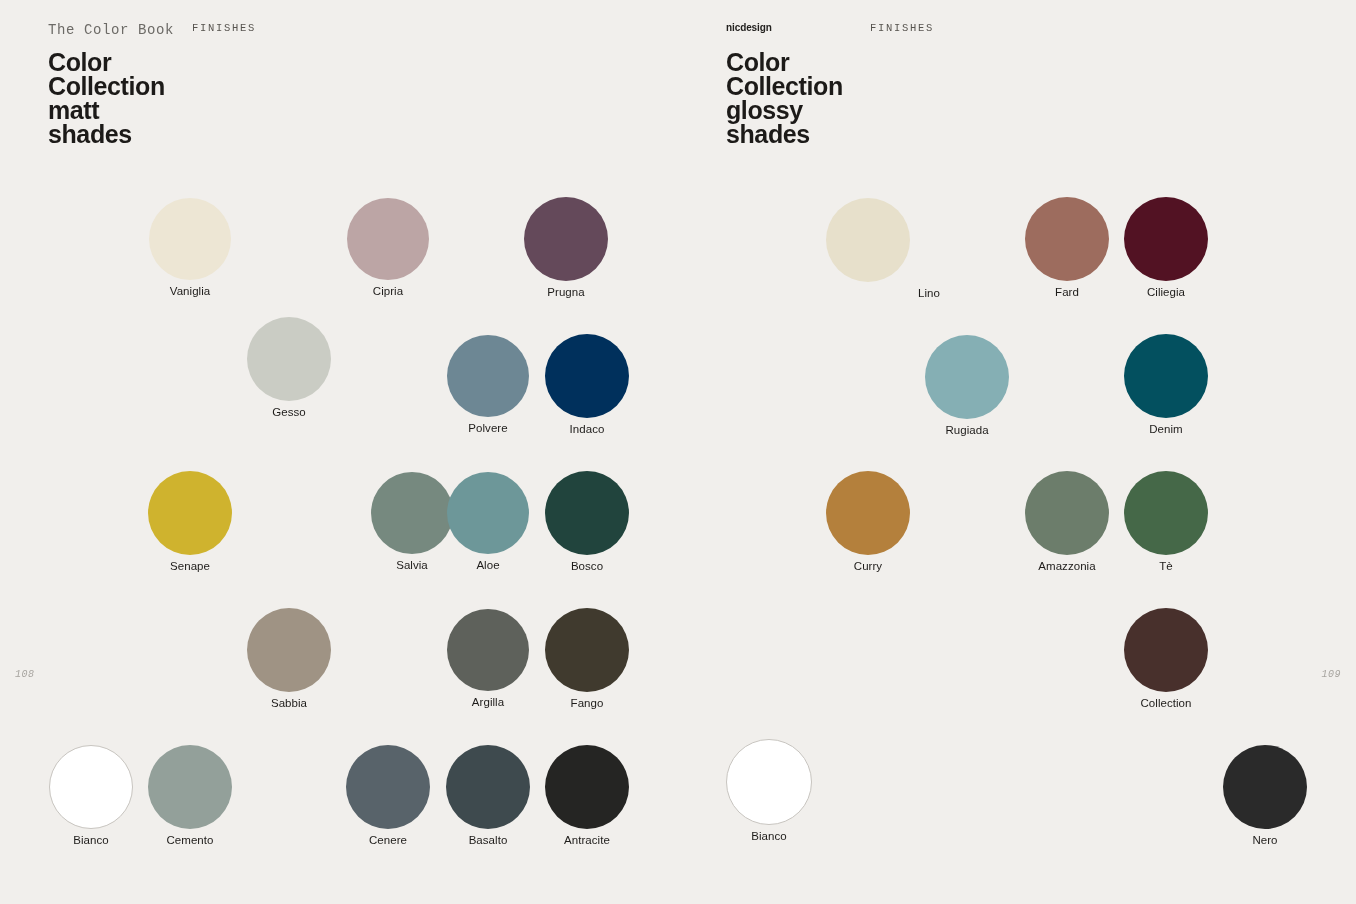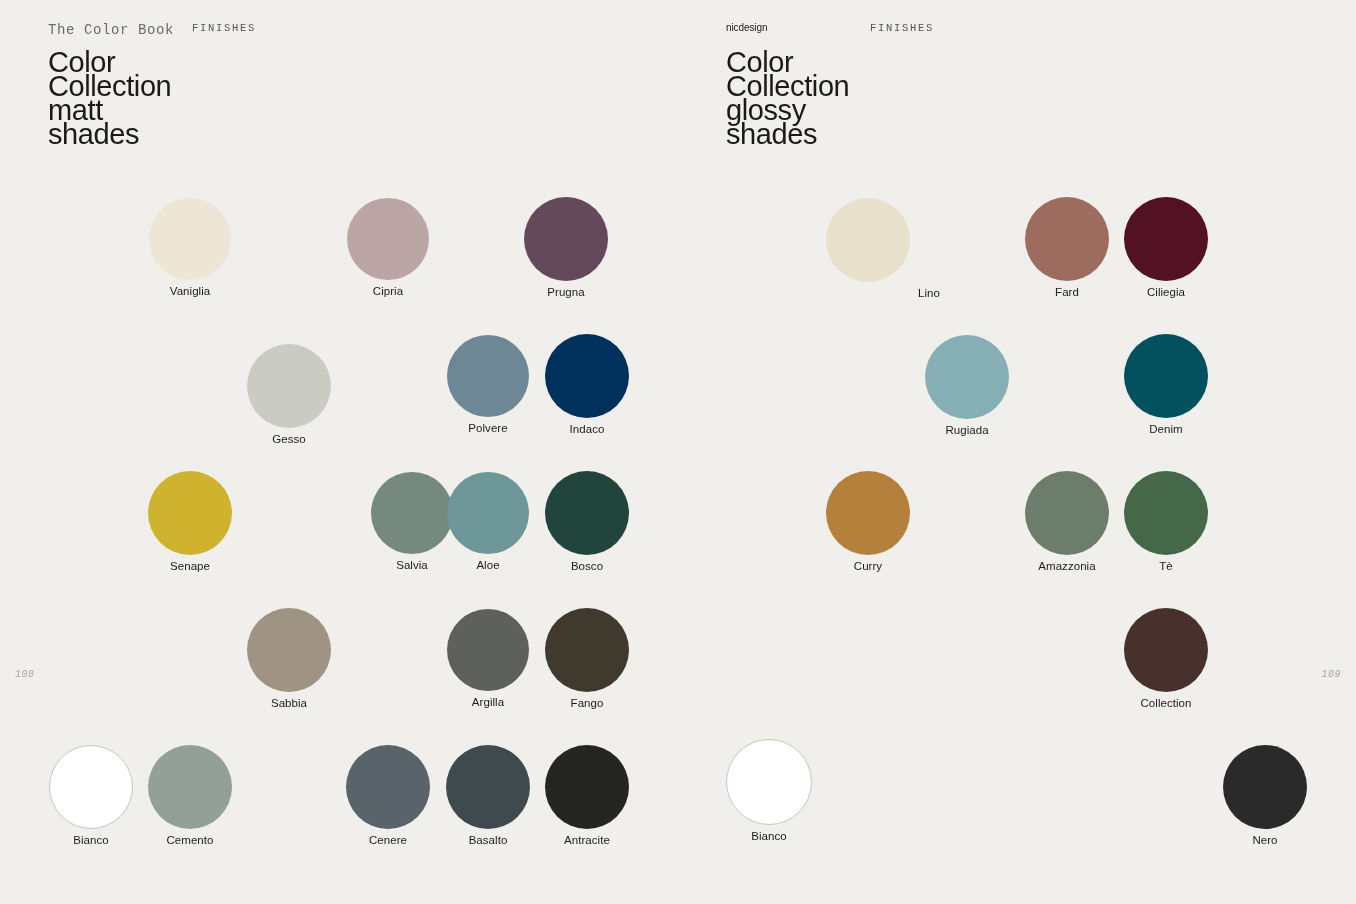--- a/index.html
+++ b/index.html
@@ -42,39 +42,39 @@
   .brand-mono {
     font-family: "Liberation Mono", monospace;
     font-size: 14px;
     letter-spacing: 0.6px;
     color: #6C6A66;
     white-space: nowrap;
   }
   .brand-sans {
     font-family: "Liberation Sans", sans-serif;
     font-size: 10px;
-    font-weight: normal;
+    font-weight: bold;
     letter-spacing: -0.1px;
     color: #23211F;
     white-space: nowrap;
   }
   .finishes {
     font-family: "Liberation Mono", monospace;
     font-size: 10.5px;
     letter-spacing: 1.7px;
     color: #57544F;
     white-space: nowrap;
     position: absolute;
     left: 144px;
     top: 0;
   }
   .title {
     margin-top: 14px;
-    font-size: 29px;
-    font-weight: normal;
+    font-size: 25px;
+    font-weight: bold;
     line-height: 24px;
     letter-spacing: -0.4px;
     color: #1C1A18;
     white-space: pre-line;
   }
 
   
   .folio {
     position: absolute;
     top: 669px;
@@ -131,21 +131,21 @@
         <div class="swatch-label">Vaniglia</div>
       </div>
       <div class="swatch" style="left: 388px; top: 198px; width: 142px;">
         <div class="dot" style="width: 82px; height: 82px; background: rgb(188, 165, 165);"></div>
         <div class="swatch-label">Cipria</div>
       </div>
       <div class="swatch" style="left: 566px; top: 197px; width: 144px;">
         <div class="dot" style="width: 84px; height: 84px; background: rgb(100, 73, 90);"></div>
         <div class="swatch-label">Prugna</div>
       </div>
-      <div class="swatch" style="left: 289px; top: 344px; width: 144px;">
+      <div class="swatch" style="left: 289px; top: 317px; width: 144px;">
         <div class="dot" style="width: 84px; height: 84px; background: rgb(202, 204, 196);"></div>
         <div class="swatch-label">Gesso</div>
       </div>
       <div class="swatch" style="left: 488px; top: 335px; width: 142px;">
         <div class="dot" style="width: 82px; height: 82px; background: rgb(109, 135, 148);"></div>
         <div class="swatch-label">Polvere</div>
       </div>
       <div class="swatch" style="left: 587px; top: 334px; width: 144px;">
         <div class="dot" style="width: 84px; height: 84px; background: rgb(0, 48, 92);"></div>
         <div class="swatch-label">Indaco</div>

